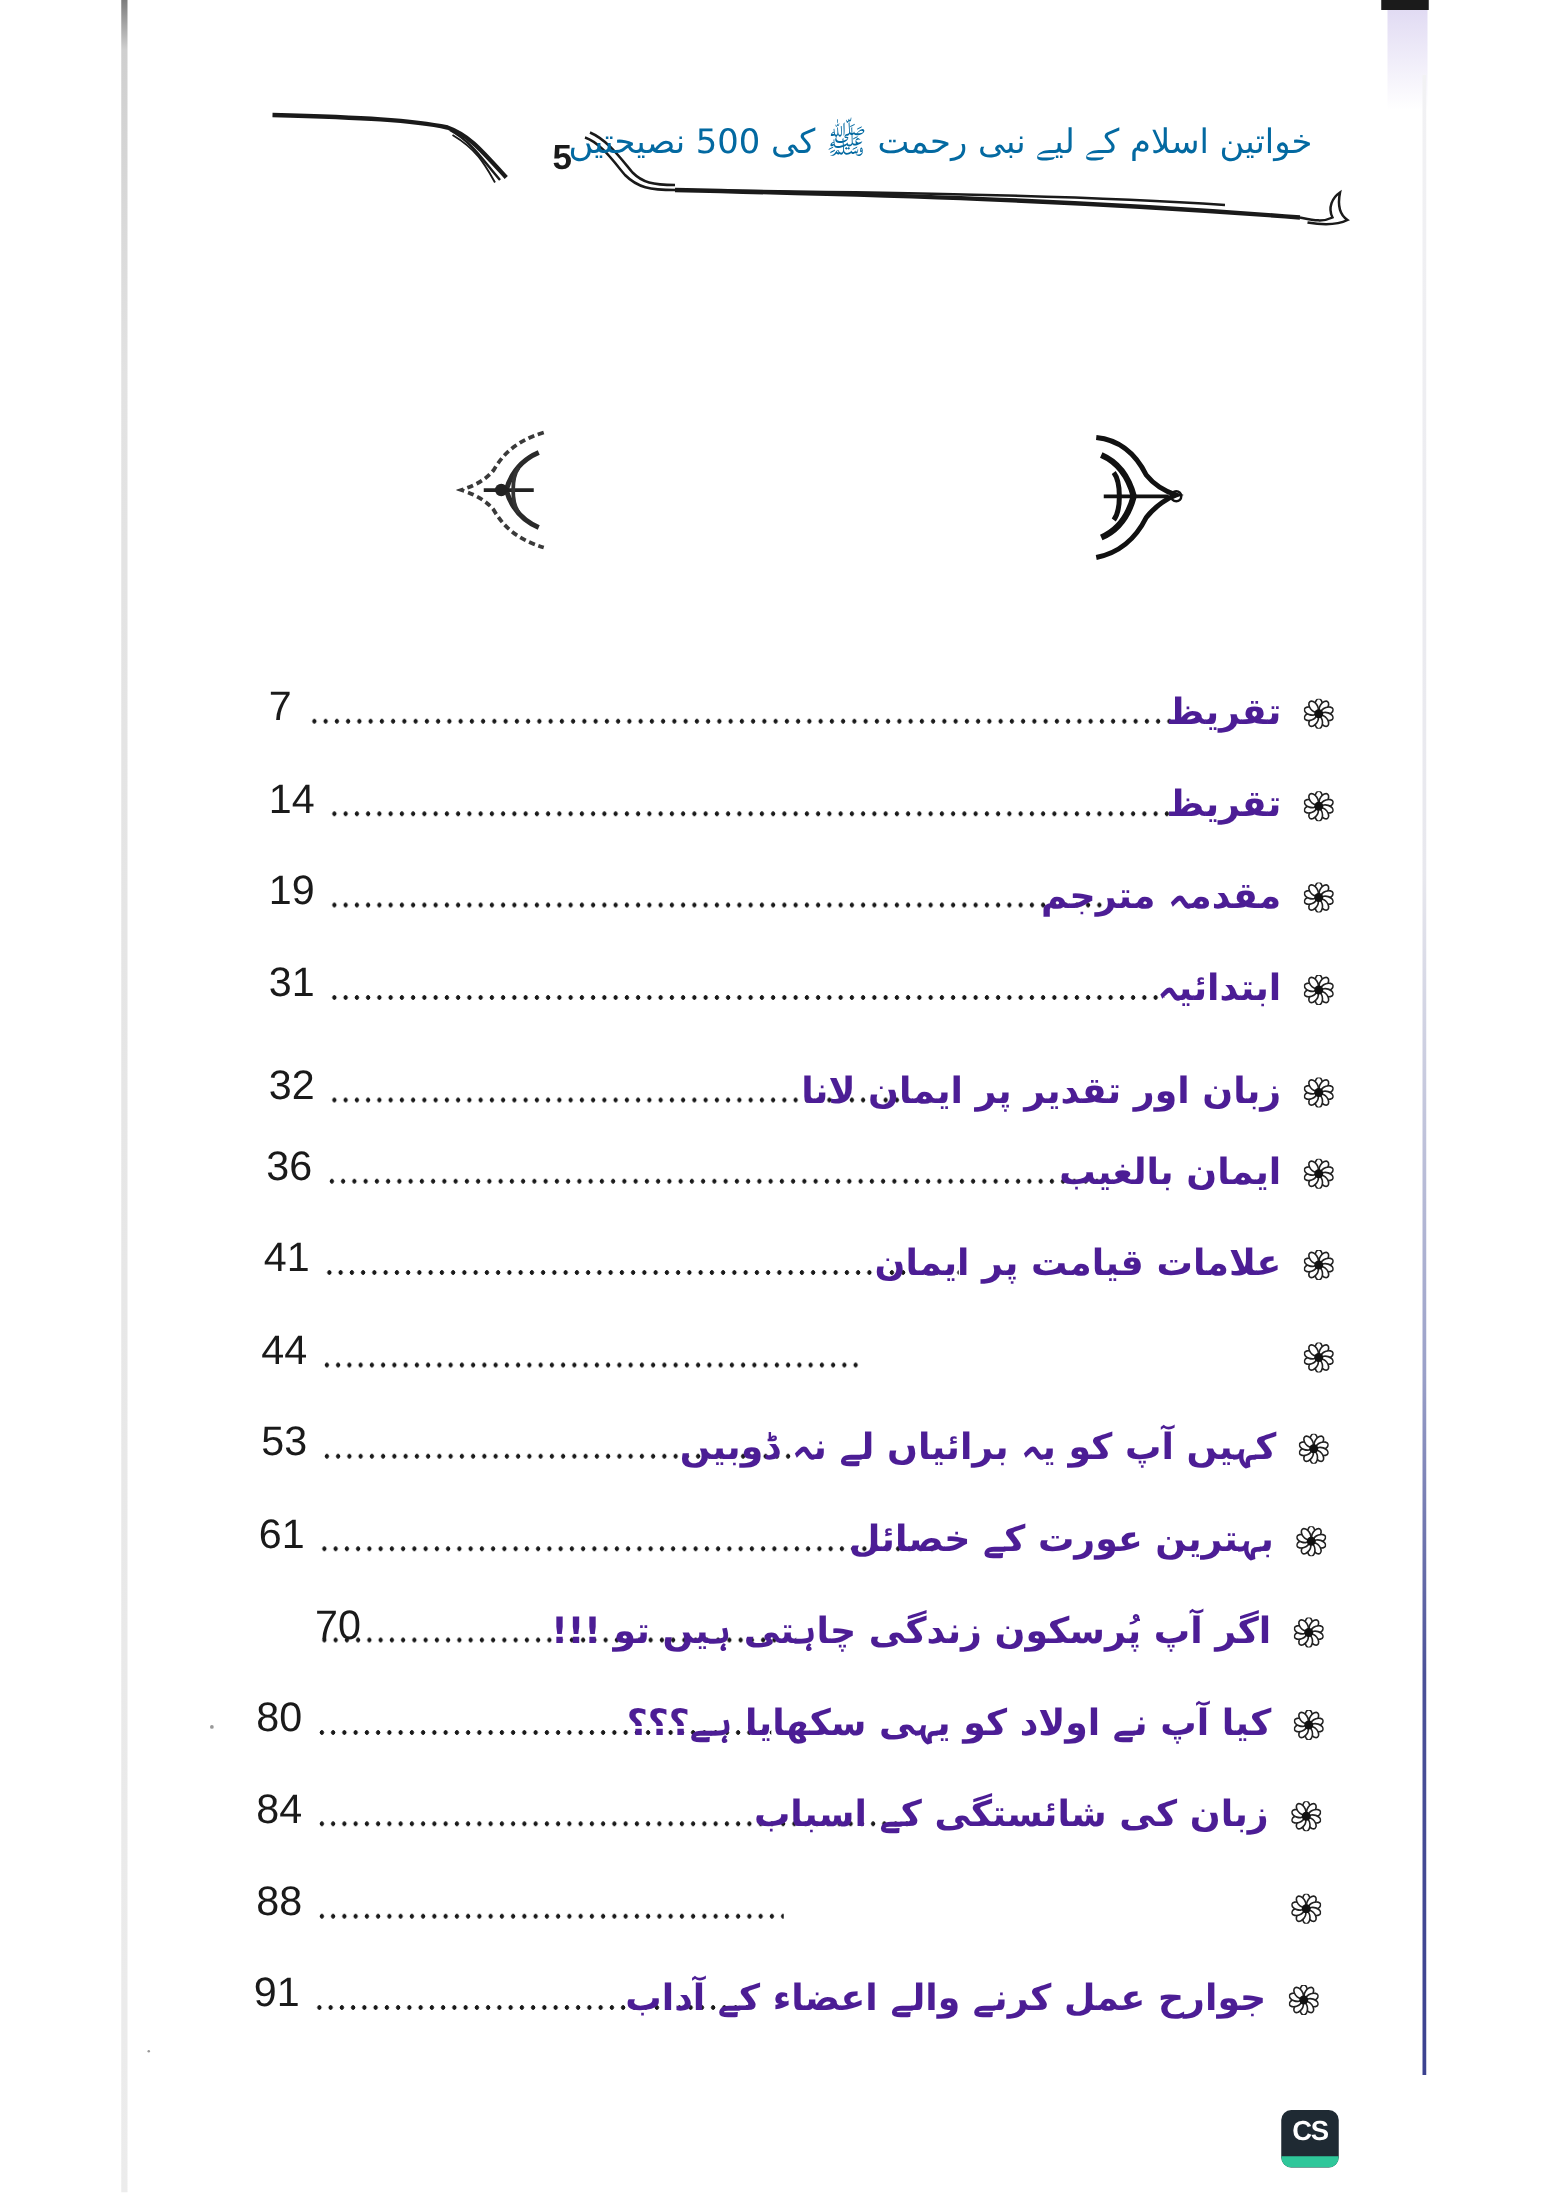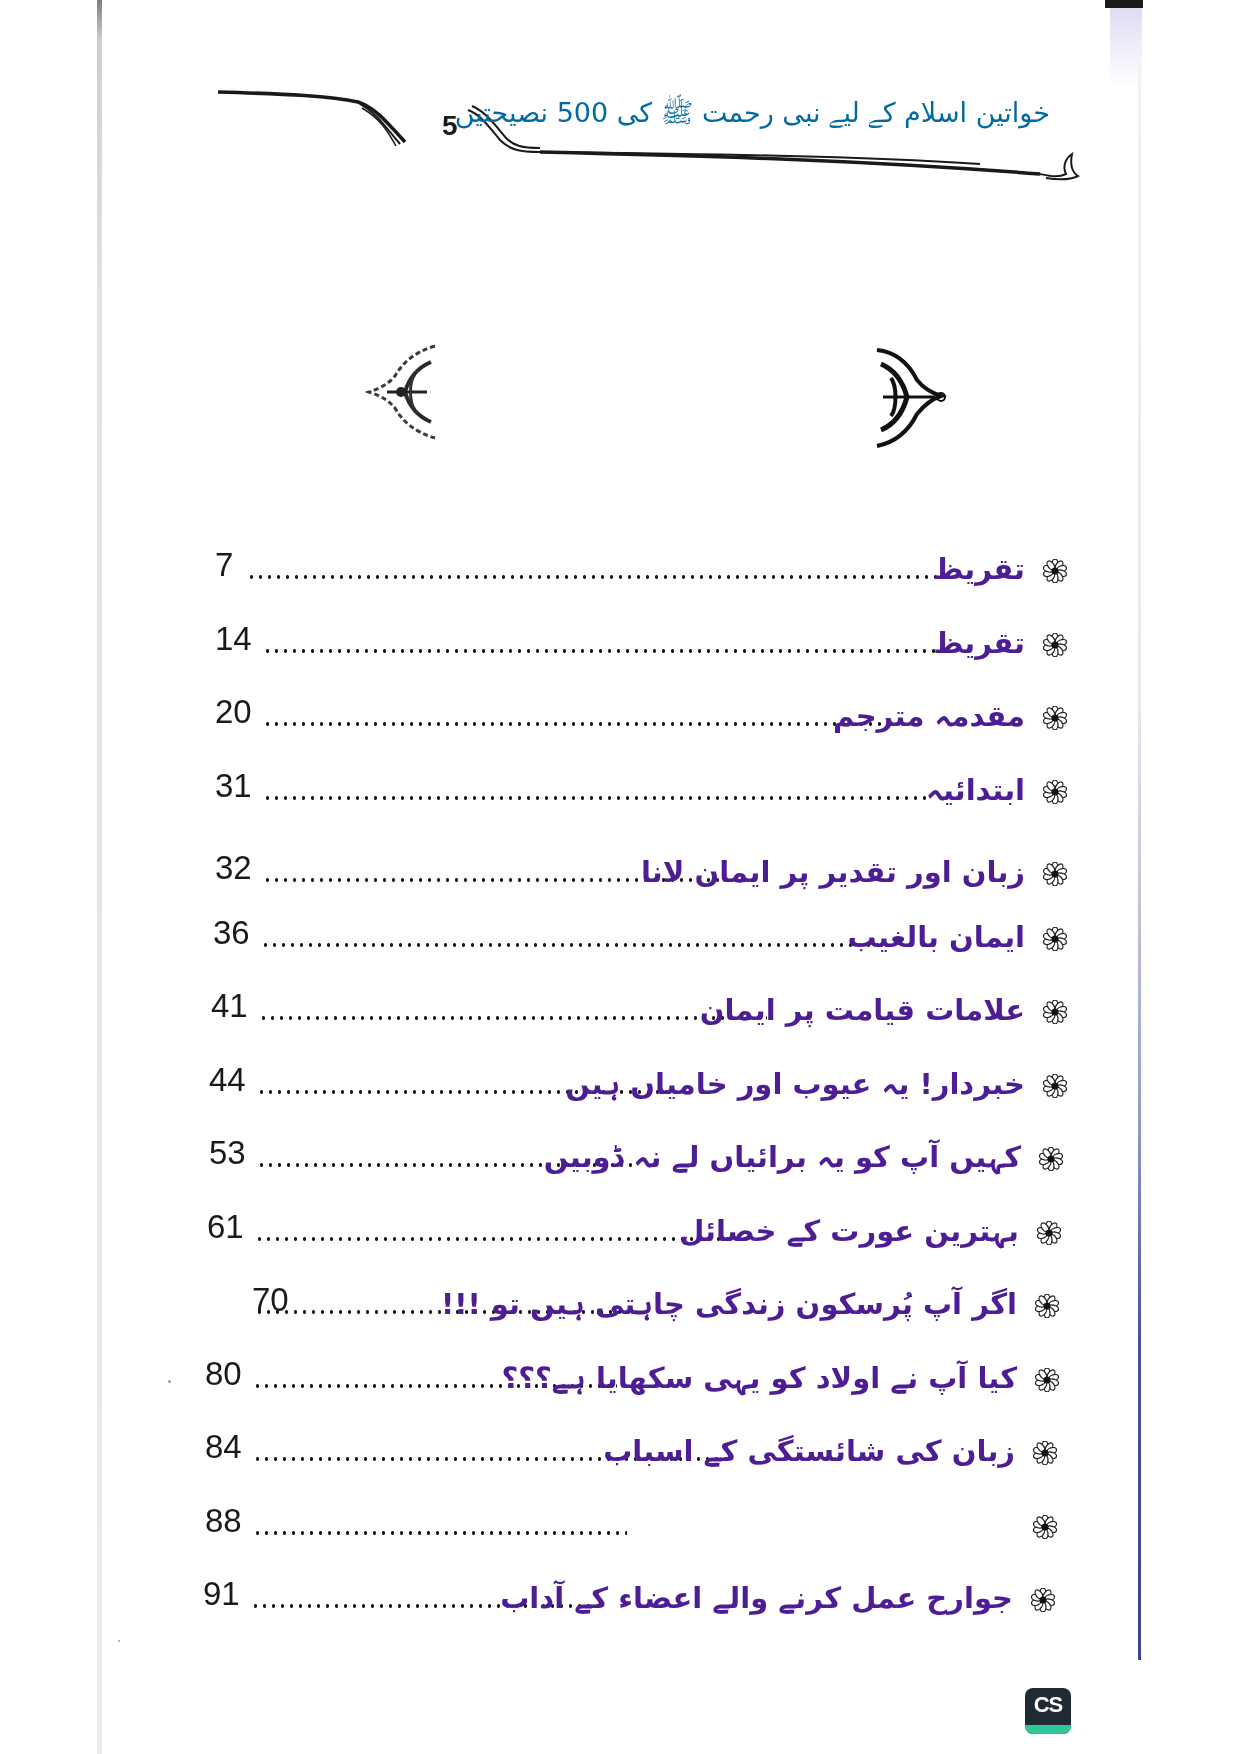--- a/index.html
+++ b/index.html
@@ -245,21 +245,21 @@
           <ellipse cx="12" cy="5" rx="3" ry="5" transform="rotate(144 12 12)" fill="#fff" stroke="#222" stroke-width="1.3"></ellipse>
           <ellipse cx="12" cy="5" rx="3" ry="5" transform="rotate(180 12 12)" fill="#fff" stroke="#222" stroke-width="1.3"></ellipse>
           <ellipse cx="12" cy="5" rx="3" ry="5" transform="rotate(216 12 12)" fill="#fff" stroke="#222" stroke-width="1.3"></ellipse>
           <ellipse cx="12" cy="5" rx="3" ry="5" transform="rotate(252 12 12)" fill="#fff" stroke="#222" stroke-width="1.3"></ellipse>
           <ellipse cx="12" cy="5" rx="3" ry="5" transform="rotate(288 12 12)" fill="#fff" stroke="#222" stroke-width="1.3"></ellipse>
           <ellipse cx="12" cy="5" rx="3" ry="5" transform="rotate(324 12 12)" fill="#fff" stroke="#222" stroke-width="1.3"></ellipse>
           <circle cx="12" cy="12" r="3.6" fill="#111"></circle>
         </svg></span>
     </div>
     <div class="toc-row" style="top: 147px;">
-      <div class="toc-page" style="left: 10px;">20</div>
+      <div class="toc-page" style="left: 10px;">19</div>
       <div class="toc-leader" style="left: 58px; width: 629px;"></div>
       <div class="toc-title" style="right: 50px;">مقدمہ مترجم</div>
       <span class="toc-bullet" style="left: 838px;"><svg width="24" height="24" viewBox="0 0 24 24">
           <ellipse cx="12" cy="5" rx="3" ry="5" transform="rotate(0 12 12)" fill="#fff" stroke="#222" stroke-width="1.3"></ellipse>
           <ellipse cx="12" cy="5" rx="3" ry="5" transform="rotate(36 12 12)" fill="#fff" stroke="#222" stroke-width="1.3"></ellipse>
           <ellipse cx="12" cy="5" rx="3" ry="5" transform="rotate(72 12 12)" fill="#fff" stroke="#222" stroke-width="1.3"></ellipse>
           <ellipse cx="12" cy="5" rx="3" ry="5" transform="rotate(108 12 12)" fill="#fff" stroke="#222" stroke-width="1.3"></ellipse>
           <ellipse cx="12" cy="5" rx="3" ry="5" transform="rotate(144 12 12)" fill="#fff" stroke="#222" stroke-width="1.3"></ellipse>
           <ellipse cx="12" cy="5" rx="3" ry="5" transform="rotate(180 12 12)" fill="#fff" stroke="#222" stroke-width="1.3"></ellipse>
           <ellipse cx="12" cy="5" rx="3" ry="5" transform="rotate(216 12 12)" fill="#fff" stroke="#222" stroke-width="1.3"></ellipse>
@@ -337,21 +337,20 @@
           <ellipse cx="12" cy="5" rx="3" ry="5" transform="rotate(216 12 12)" fill="#fff" stroke="#222" stroke-width="1.3"></ellipse>
           <ellipse cx="12" cy="5" rx="3" ry="5" transform="rotate(252 12 12)" fill="#fff" stroke="#222" stroke-width="1.3"></ellipse>
           <ellipse cx="12" cy="5" rx="3" ry="5" transform="rotate(288 12 12)" fill="#fff" stroke="#222" stroke-width="1.3"></ellipse>
           <ellipse cx="12" cy="5" rx="3" ry="5" transform="rotate(324 12 12)" fill="#fff" stroke="#222" stroke-width="1.3"></ellipse>
           <circle cx="12" cy="12" r="3.6" fill="#111"></circle>
         </svg></span>
     </div>
     <div class="toc-row" style="top: 514.5px;">
       <div class="toc-page" style="left: 4px;">44</div>
       <div class="toc-leader" style="left: 52px; width: 430px;"></div>
-      <div class="toc-title" style="right: 50px;">خبردار! یہ عیوب اور خامیاں ہیں</div>
       <span class="toc-bullet" style="left: 838px;"><svg width="24" height="24" viewBox="0 0 24 24">
           <ellipse cx="12" cy="5" rx="3" ry="5" transform="rotate(0 12 12)" fill="#fff" stroke="#222" stroke-width="1.3"></ellipse>
           <ellipse cx="12" cy="5" rx="3" ry="5" transform="rotate(36 12 12)" fill="#fff" stroke="#222" stroke-width="1.3"></ellipse>
           <ellipse cx="12" cy="5" rx="3" ry="5" transform="rotate(72 12 12)" fill="#fff" stroke="#222" stroke-width="1.3"></ellipse>
           <ellipse cx="12" cy="5" rx="3" ry="5" transform="rotate(108 12 12)" fill="#fff" stroke="#222" stroke-width="1.3"></ellipse>
           <ellipse cx="12" cy="5" rx="3" ry="5" transform="rotate(144 12 12)" fill="#fff" stroke="#222" stroke-width="1.3"></ellipse>
           <ellipse cx="12" cy="5" rx="3" ry="5" transform="rotate(180 12 12)" fill="#fff" stroke="#222" stroke-width="1.3"></ellipse>
           <ellipse cx="12" cy="5" rx="3" ry="5" transform="rotate(216 12 12)" fill="#fff" stroke="#222" stroke-width="1.3"></ellipse>
           <ellipse cx="12" cy="5" rx="3" ry="5" transform="rotate(252 12 12)" fill="#fff" stroke="#222" stroke-width="1.3"></ellipse>
           <ellipse cx="12" cy="5" rx="3" ry="5" transform="rotate(288 12 12)" fill="#fff" stroke="#222" stroke-width="1.3"></ellipse>

